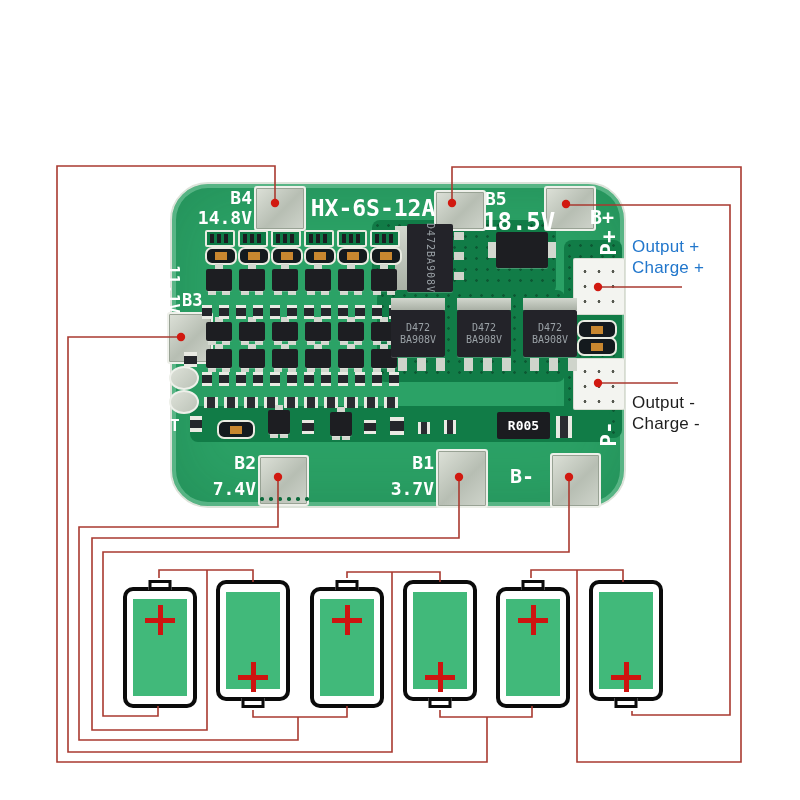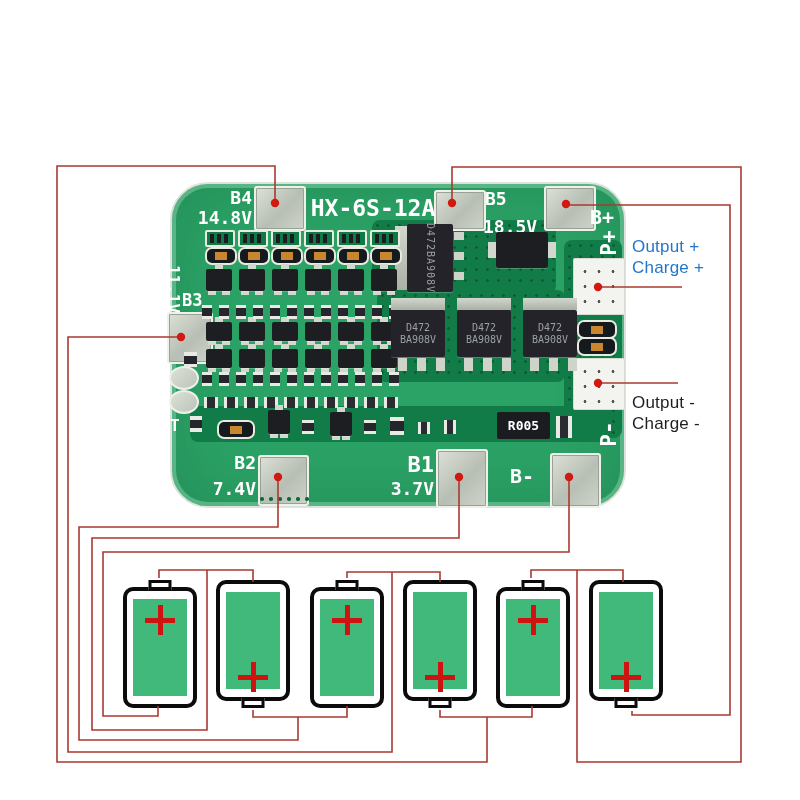--- a/index.html
+++ b/index.html
@@ -83,29 +83,29 @@
 
     <div class="wpad" style="left:401px;top:74px;width:52px;height:57px"></div>
     <div class="wpad" style="left:401px;top:174px;width:52px;height:52px"></div>
     <div class="cap" style="left:405px;top:136px;width:36px;height:15px"></div>
     <div class="cap" style="left:405px;top:153px;width:36px;height:15px"></div>
 
     <div class="silk" style="left:138px;top:11px;width:126px;text-align:center;font-size:23px">HX-6S-12A</div>
     <div class="silk" style="left:38px;top:3px;width:42px;text-align:right;font-size:18px">B4</div>
     <div class="silk" style="left:8px;top:23px;width:72px;text-align:right;font-size:18px">14.8V</div>
     <div class="silk" style="left:313px;top:4px;font-size:18px">B5</div>
-    <div class="silk" style="left:311px;top:32px;font-size:18px">18.5V</div>
+    <div class="silk" style="left:311px;top:24px;font-size:24px">18.5V</div>
     <div class="silk" style="left:418px;top:21px;font-size:20px">B+</div>
     <div class="silk" style="left:408px;top:48px;width:56px;height:22px;text-align:center;font-size:21px;transform:rotate(-90deg)">P+</div>
     <div class="silk" style="left:-42px;top:94px;width:84px;height:22px;text-align:center;font-size:16px;transform:rotate(90deg)">11.1V</div>
     <div class="silk" style="left:10px;top:106px;font-size:17px">B3</div>
     <div class="silk" style="left:-2px;top:232px;font-size:16px">T</div>
     <div class="silk" style="left:48px;top:268px;width:36px;text-align:right;font-size:18px">B2</div>
     <div class="silk" style="left:8px;top:294px;width:76px;text-align:right;font-size:18px">7.4V</div>
-    <div class="silk" style="left:228px;top:268px;width:34px;text-align:right;font-size:22px">B1</div>
+    <div class="silk" style="left:228px;top:268px;width:34px;text-align:right;font-size:18px">B1</div>
     <div class="silk" style="left:206px;top:294px;width:56px;text-align:right;font-size:18px">3.7V</div>
     <div class="silk" style="left:338px;top:280px;font-size:20px">B-</div>
     <div class="silk" style="left:408px;top:239px;width:56px;height:22px;text-align:center;font-size:21px;transform:rotate(-90deg)">P-</div>
 
     <div class="mtab" style="left:223px;top:42px;width:12px;height:64px"></div>
     <div class="mosfet vert" style="left:235px;top:40px;width:46px;height:68px">
       <span>D472</span>
       <span>BA908V</span>
     </div>
     <div class="mleg" style="left:282px;top:48px;width:10px;height:8px"></div>

